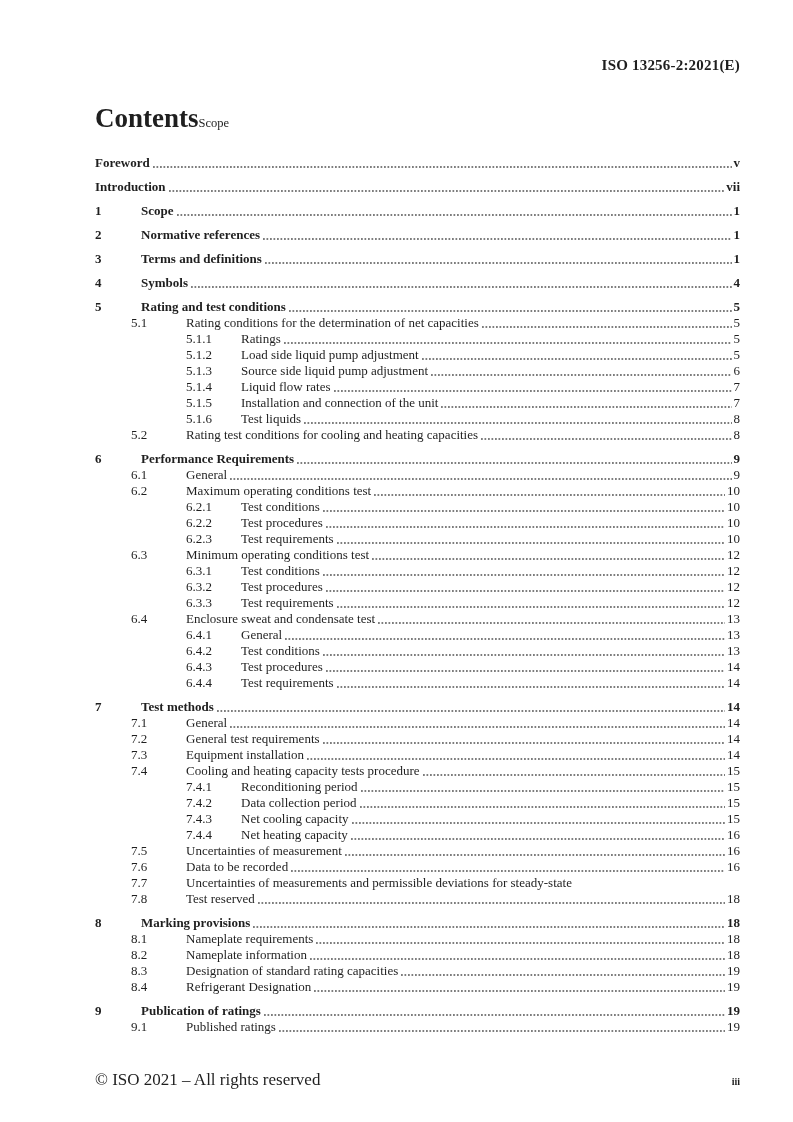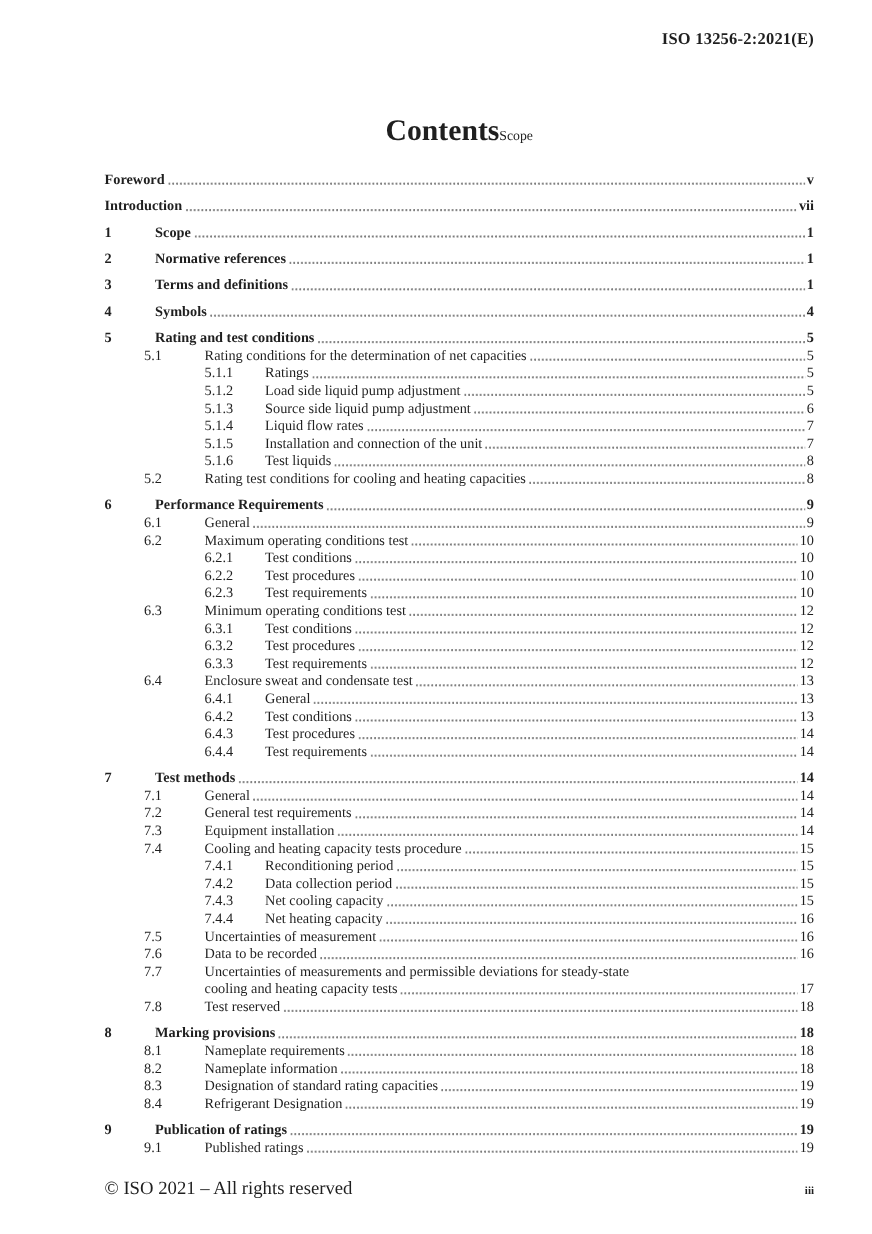--- a/index.html
+++ b/index.html
@@ -7,38 +7,38 @@
   body {
     background: #ffffff;
     font-family: "Liberation Serif", serif;
     color: #1f1f1f;
     position: relative;
     overflow: hidden;
   }
 
   .doc-ref {
     position: absolute;
-    top: 28px;
+    top: 57px;
     right: 53px;
     font-size: 15px;
     font-weight: bold;
     letter-spacing: 0.2px;
   }
 
   .content {
     position: absolute;
     left: 95px;
     top: 103px;
     width: 645px;
   }
 
   .title-row {
     display: flex;
     align-items: flex-end;
-    justify-content: center;
+    justify-content: flex-start;
     margin-bottom: 21px;
   }
   .contents-title {
     font-size: 27px;
     font-weight: bold;
     line-height: 31px;
   }
   .page-label {
     font-size: 12.5px;
     padding-bottom: 3px;
@@ -555,25 +555,20 @@
         <span class="toc-title">Data to be recorded</span>
         <span class="leader"></span>
         <span class="toc-page">16</span>
       </span>
     </span>
   </div>
       <div class="toc-row lvl2 wrapped">
     <span class="toc-num">7.7</span>
     <span class="toc-content">
       <span class="toc-firstline">Uncertainties of measurements and permissible deviations for steady-state</span>
-      <span class="toc-mainline">
-        <span class="toc-title">cooling and heating capacity tests</span>
-        <span class="leader"></span>
-        <span class="toc-page">17</span>
-      </span>
     </span>
   </div>
       <div class="toc-row lvl2">
     <span class="toc-num">7.8</span>
     <span class="toc-content">
 
       <span class="toc-mainline">
         <span class="toc-title">Test reserved</span>
         <span class="leader"></span>
         <span class="toc-page">18</span>

